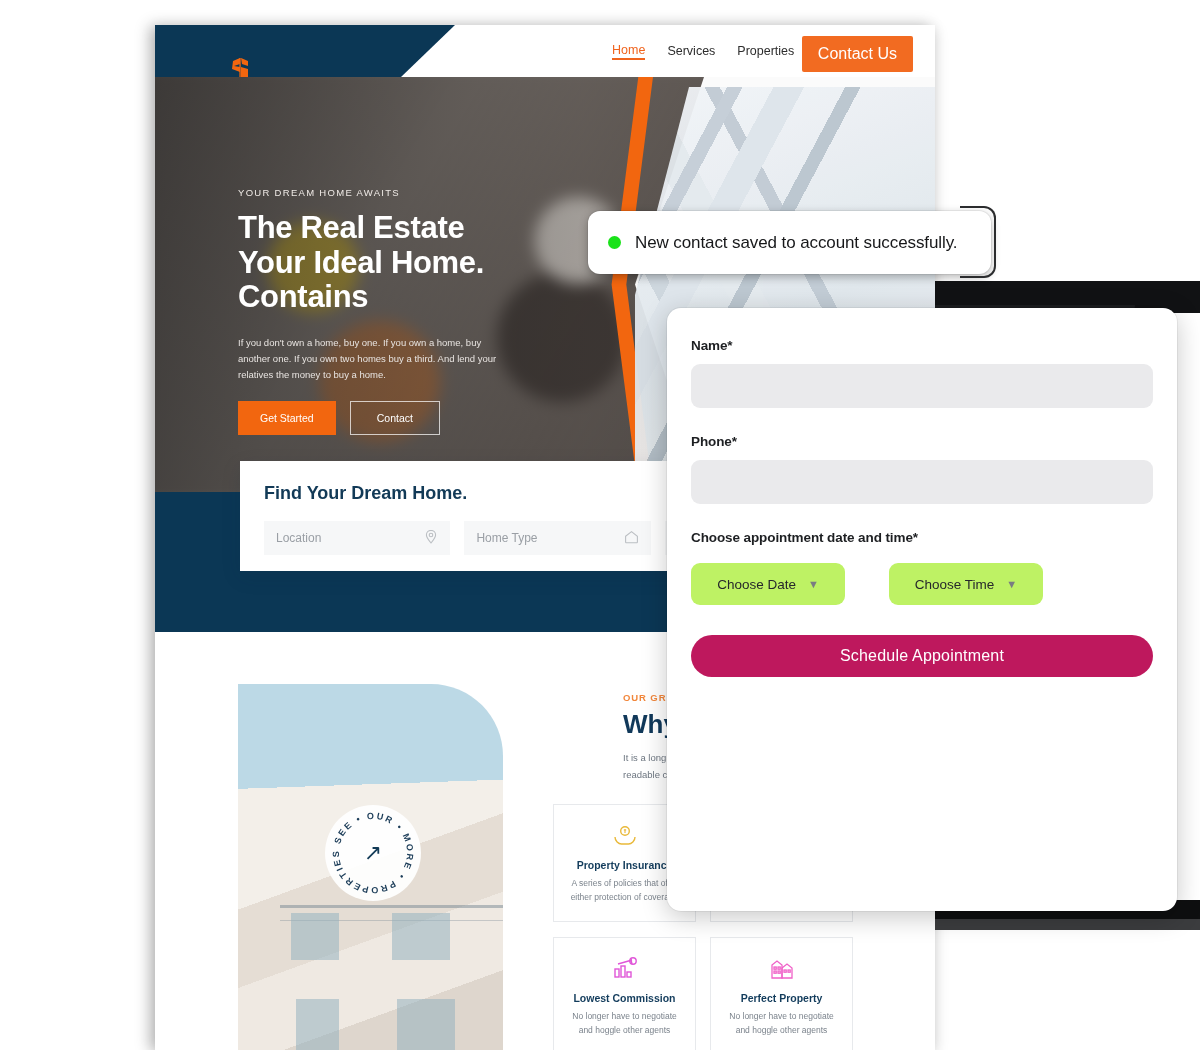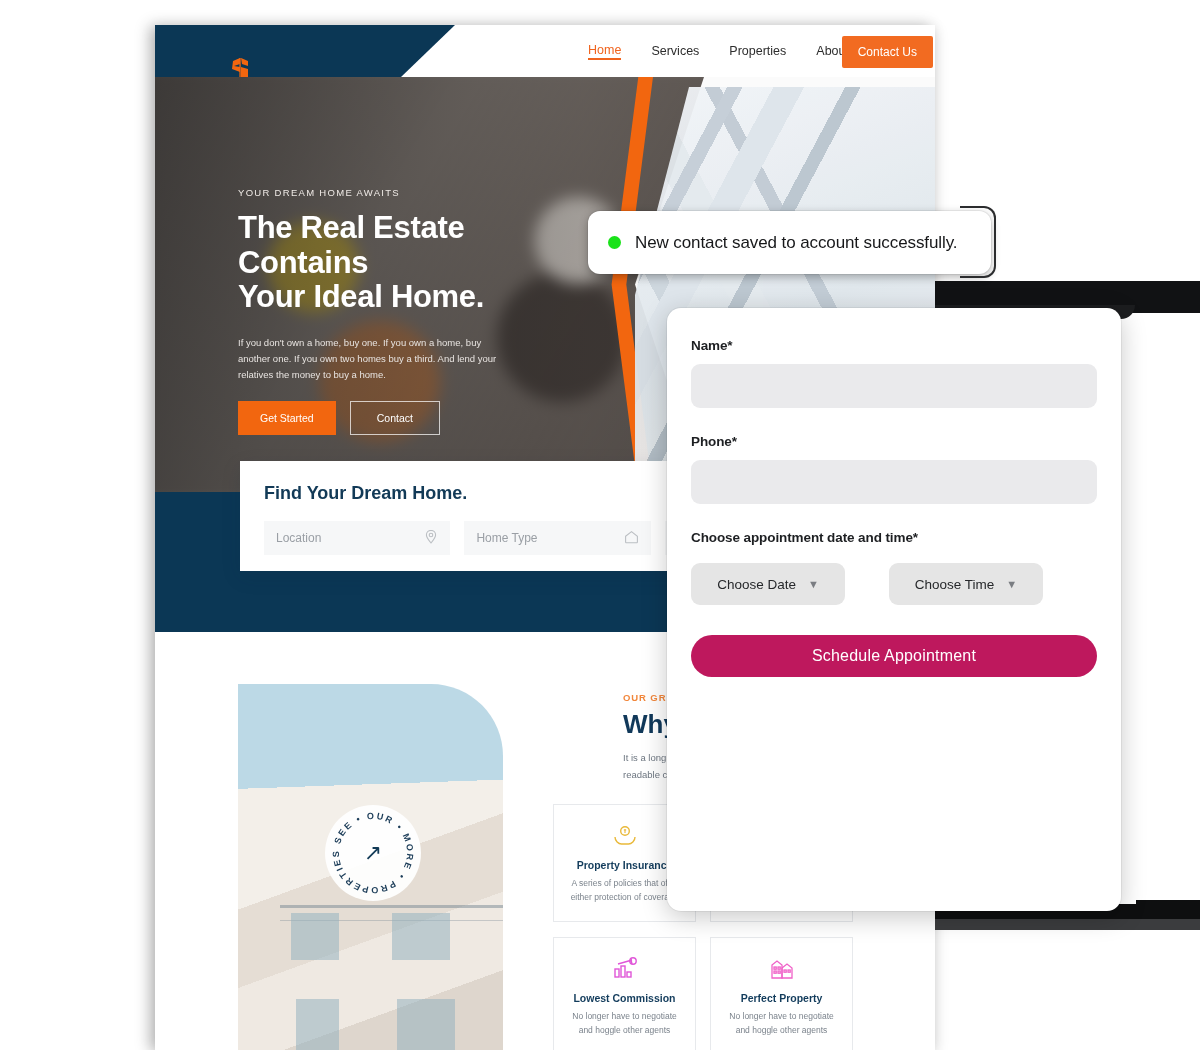--- a/index.html
+++ b/index.html
@@ -24,26 +24,26 @@
   .nav { position: relative; height: 52px; background: #ffffff; }
   .nav-dark {
     position: absolute; left: 0; top: 0; height: 52px; width: 300px;
     background: #0b3755;
     clip-path: polygon(0 0, 100% 0, 82% 100%, 0 100%);
   }
   .brand { position: absolute; left: 76px; top: 13px; display: flex; align-items: center; gap: 7px; }
   .brand-mark { width: 19px; height: 22px; position: relative; }
   .brand-mark svg { display: block; }
   .brand-name { color: #be185d; font-size: 19px; font-weight: bold; letter-spacing: .1px; margin-top: 39px; }
-  .nav-links { position: absolute; right: 86px; top: 0; height: 52px; display: flex; align-items: center; gap: 30px; }
+  .nav-links { position: absolute; right: 86px; top: 0; height: 52px; display: flex; align-items: center; gap: 22px; }
   .nav-links a { font-size: 12.5px; color: #2d2d2d; text-decoration: none; }
   .nav-links a.active { color: #f0641e; border-bottom: 2px solid #f0641e; padding-bottom: 1px; }
   .btn-contact {
-    position: absolute; right: 2px; top: 11px;
-    background: #f26b21; color: #fff; font-size: 12px;
+    position: absolute; right: 22px; top: 11px;
+    background: #f26b21; color: #fff; font-size: 16px;
     padding: 9px 16px; border: none; border-radius: 2px; cursor: pointer;
   }
 
   
   .hero { position: relative; height: 415px; overflow: hidden; }
   .hero-photo {
     position: absolute; inset: 0;
     background:
       radial-gradient(circle at 22% 46%, rgba(222,190,40,.75) 0 42px, rgba(0,0,0,0) 44px),
       radial-gradient(circle at 30% 72%, rgba(226,120,40,.55) 0 56px, rgba(0,0,0,0) 58px),
@@ -174,34 +174,34 @@
   .toast-dot { width: 13px; height: 13px; border-radius: 50%; background: #1ae21a; flex: none; }
   .toast-text { font-size: 17px; color: #17181a; letter-spacing: -.1px; }
   .toast-notch {
     position: absolute; left: 960px; top: 206px; width: 36px; height: 72px;
     border: 2px solid #2b2c2e; border-left: none; border-radius: 0 12px 12px 0;
     background: transparent; z-index: 21;
   }
 
   
   .panel {
-    position: absolute; left: 667px; top: 308px; width: 454px; height: 603px;
+    position: absolute; left: 667px; top: 308px; width: 510px; height: 603px;
     background: #ffffff; border-radius: 14px; z-index: 15;
     box-shadow: 0 6px 26px rgba(0,0,0,.22), 0 0 0 1px rgba(0,0,0,.05);
     padding: 30px 24px 0 24px;
   }
   .fl { font-size: 13.5px; color: #1d1f22; font-weight: bold; letter-spacing: -.1px; }
   .fi {
     margin-top: 11px; height: 44px; background: #eaeaec;
     border-radius: 9px; border: none; width: 100%;
   }
   .fgroup { margin-bottom: 26px; }
   .pickers { margin-top: 18px; display: flex; gap: 44px; }
   .picker {
-    background: #e5e5e5; border-radius: 9px; height: 42px; width: 154px;
+    background: #bef264; border-radius: 9px; height: 42px; width: 154px;
     display: flex; align-items: center; justify-content: center; gap: 12px;
     font-size: 13.5px; color: #26282b; cursor: pointer;
   }
   .caret { color: #7a7d82; font-size: 11px; }
   .schedule {
     margin-top: 30px; width: 100%; height: 42px; border: none; border-radius: 21px;
     background: #be185d; color: #ffffff; font-size: 16px; cursor: pointer;
     letter-spacing: .2px;
   }
 </style>
@@ -237,22 +237,22 @@
       <div class="hero-photo"></div>
       <div class="hero-shade"></div>
       <div class="hero-white"></div>
       <div class="hero-bldg"></div>
       <div class="hero-orange"></div>
 
       <div class="hero-copy">
         <div class="eyebrow">YOUR DREAM HOME AWAITS</div>
         <div class="hero-title">
           <div>The Real Estate</div>
+          <div>Your Ideal Home.</div>
           <div>Contains</div>
-          <div>Your Ideal Home.</div>
         </div>
         <div class="hero-desc">If you don't own a home, buy one. If you own a home, buy another one. If you own two homes buy a third. And lend your relatives the money to buy a home.</div>
         <div class="hero-btns">
           <button class="btn-start">Get Started</button>
           <button class="btn-hollow">Contact</button>
         </div>
       </div>
     </div>
 
     <div class="navy-block"></div>

